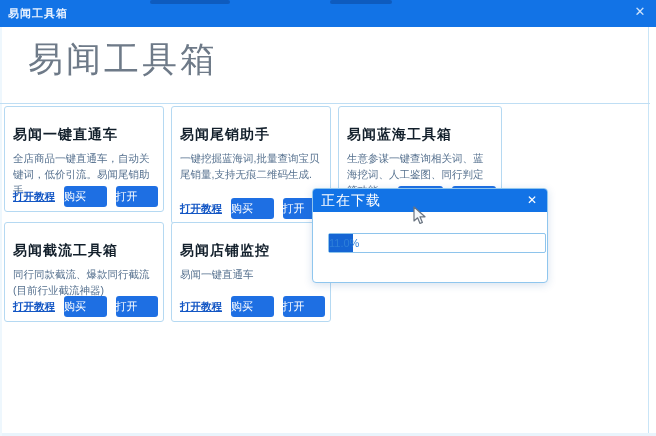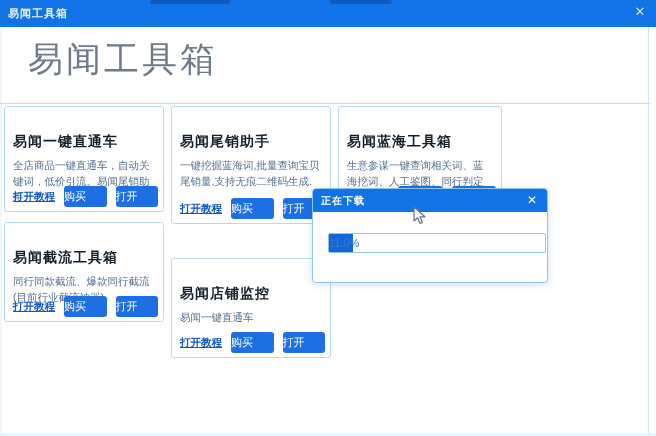--- a/index.html
+++ b/index.html
@@ -28,27 +28,27 @@
   .edge-left   { position:absolute; left:0; top:27px; width:2px; height:409px; background:#eef7fd; }
   
   .page-heading {
     position:absolute; left:28px; top:36px;
     font-size:35px; color:#6e7a88; letter-spacing:3px; font-weight:400;
   }
   .section-divider { position:absolute; left:0; top:103px; width:650px; height:1px; background:#bfdef4; }
   
   .card {
     position:absolute; background:#ffffff;
-    border:1px solid #b5d9f2; border-radius:3px; padding:26px 8px;
+    border:1px solid #b5d9f2; border-radius:3px; padding:19px 8px;
   }
   .card-1 { left:4px;   top:106px; width:160px; height:106px; }
   .card-2 { left:171px; top:106px; width:160px; height:118px; }
   .card-3 { left:338px; top:106px; width:164px; height:106px; }
   .card-4 { left:4px;   top:222px; width:160px; height:100px; }
-  .card-5 { left:171px; top:222px; width:160px; height:100px;margin-top:36px; }
+  .card-5 { left:171px; top:222px; width:160px; height:100px; }
   .card-title { font-size:14px; font-weight:700; color:#121f2b; letter-spacing:1px; }
   .card-desc  { margin-top:7px; font-size:10.5px; color:#55708e; line-height:1.5; }
   .card-footer {
     position:absolute; left:8px; right:5px; bottom:4px;
     display:flex; align-items:center;
   }
   .tutorial-link {
     font-size:10.5px; color:#1356c4; text-decoration:underline; font-weight:600;
     margin-right:auto; cursor:pointer; white-space:nowrap;
   }
@@ -61,21 +61,21 @@
   
   .dialog {
     position:absolute; left:312px; top:188px; width:236px; height:95px;
     background:#ffffff; border:1px solid #8fc6ee; border-radius:4px;
     box-shadow:0 2px 8px rgba(30,90,160,.18); z-index:10; overflow:hidden;
   }
   .dialog-titlebar {
     position:absolute; left:0; top:0; right:0; height:23px;
     background:#1273e6; display:flex; align-items:center;
   }
-  .dialog-title { color:#ffffff; font-size:10px; font-weight:700; padding-left:8px; letter-spacing:1px; }
+  .dialog-title { color:#ffffff; font-size:14px; font-weight:400; padding-left:8px; letter-spacing:1px; }
   .dialog-close {
     position:absolute; right:6px; top:2px; width:18px; height:18px;
     color:#ffffff; font-size:12px; line-height:18px; text-align:center; cursor:pointer;
   }
   .progress-track {
     position:absolute; left:15px; top:44px; width:218px; height:20px;
     border:1px solid #8ec4ec; border-radius:2px; background:#ffffff;
   }
   .progress-fill {
     position:absolute; left:0; top:0; bottom:0; width:11%;

